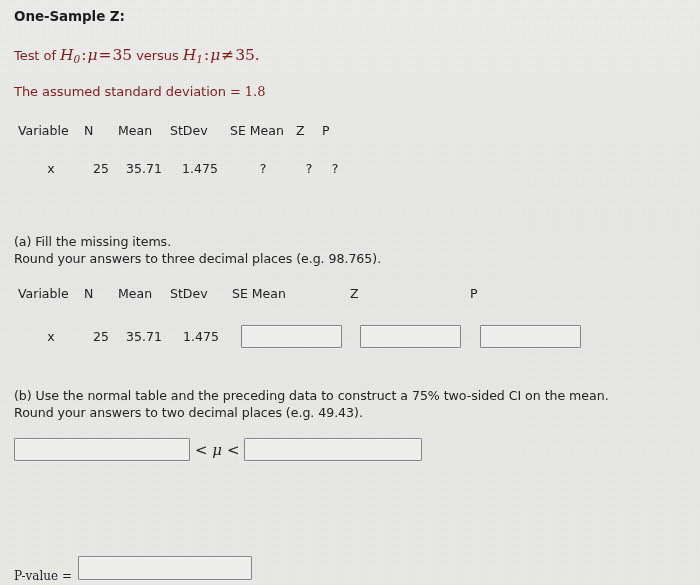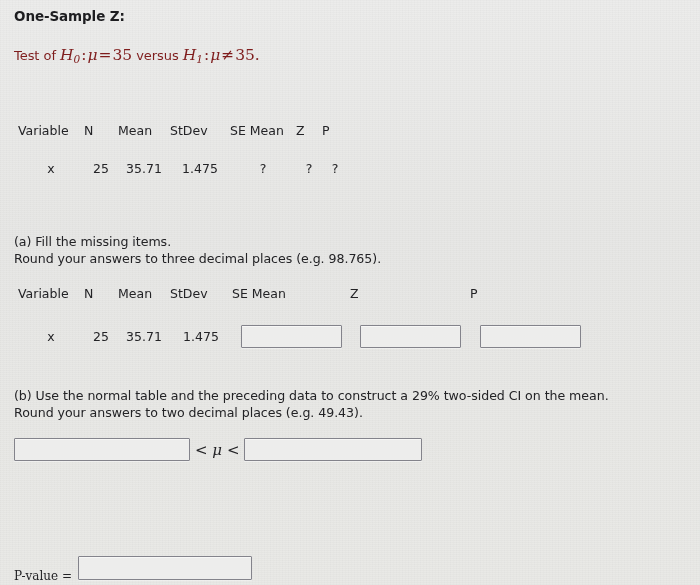--- a/index.html
+++ b/index.html
@@ -186,20 +186,25 @@
 <body>
 
 <div class="page">
 
   <div class="abs title">One-Sample Z:</div>
 
   <div class="abs line" style="left:14px; top:46px;">
     <span>Test of </span><span class="math"><span>H</span><span class="sub">0</span></span><span class="opr">:</span><span class="math">μ</span><span class="opr">=</span><span class="num">35</span><span> versus </span><span class="math"><span>H</span><span class="sub">1</span></span><span class="opr">:</span><span class="math">μ</span><span class="opr">≠</span><span class="num">35</span><span class="num">.</span>
   </div>
 
+  <div class="abs line" style="left:14px; top:84px;">
+    <span>The assumed standard deviation</span>
+    <span class="smallnum">=</span>
+    <span class="smallnum">1.8</span>
+  </div>
 
   <table class="stats-table" id="table-one">
     <thead>
       <tr>
         <th class="c-var">Variable</th>
         <th class="c-n">N</th>
         <th class="c-mean">Mean</th>
         <th class="c-stdev">StDev</th>
         <th class="c-se">SE Mean</th>
         <th class="c-z">Z</th>
@@ -255,21 +260,21 @@
           <input class="inp inp-cell" type="text" value="" style="">
         </td>
         <td class="cell-p">
           <input class="inp inp-cell" type="text" value="" style="">
         </td>
       </tr>
     </tbody>
   </table>
 
   <div class="para" style="left:14px; top:388px;">
-    <span class="l2">(b) Use the normal table and the preceding data to construct a 29% two-sided CI on the mean.</span>
+    <span class="l2">(b) Use the normal table and the preceding data to construct a 75% two-sided CI on the mean.</span>
     <span class="l2">Round your answers to two decimal places (e.g. 49.43).</span>
   </div>
 
   <div class="abs ci-row">
     <input class="inp inp-ci-left" type="text" value="" style="">
     <span class="ci-mid"><span>&lt;</span> <span class="mu">μ</span> <span>&lt;</span></span>
     <input class="inp inp-ci-right" type="text" value="" style="">
   </div>
 
   <div class="para" style="left:14px; top:498px;">

